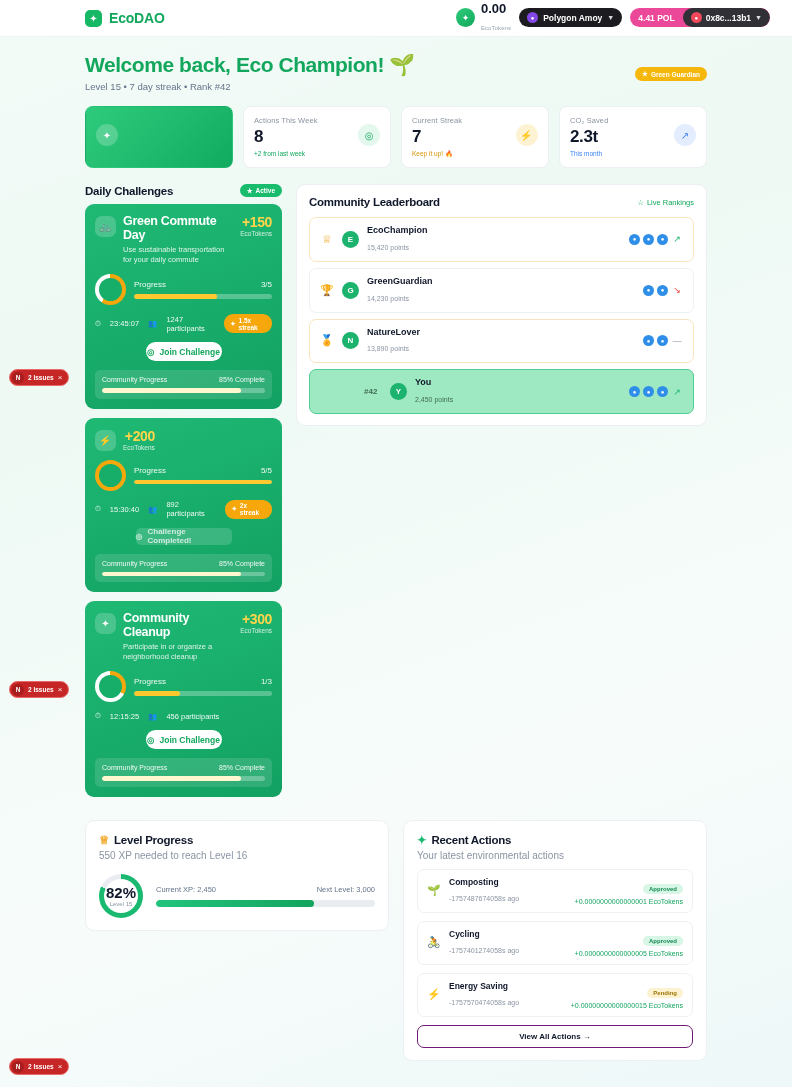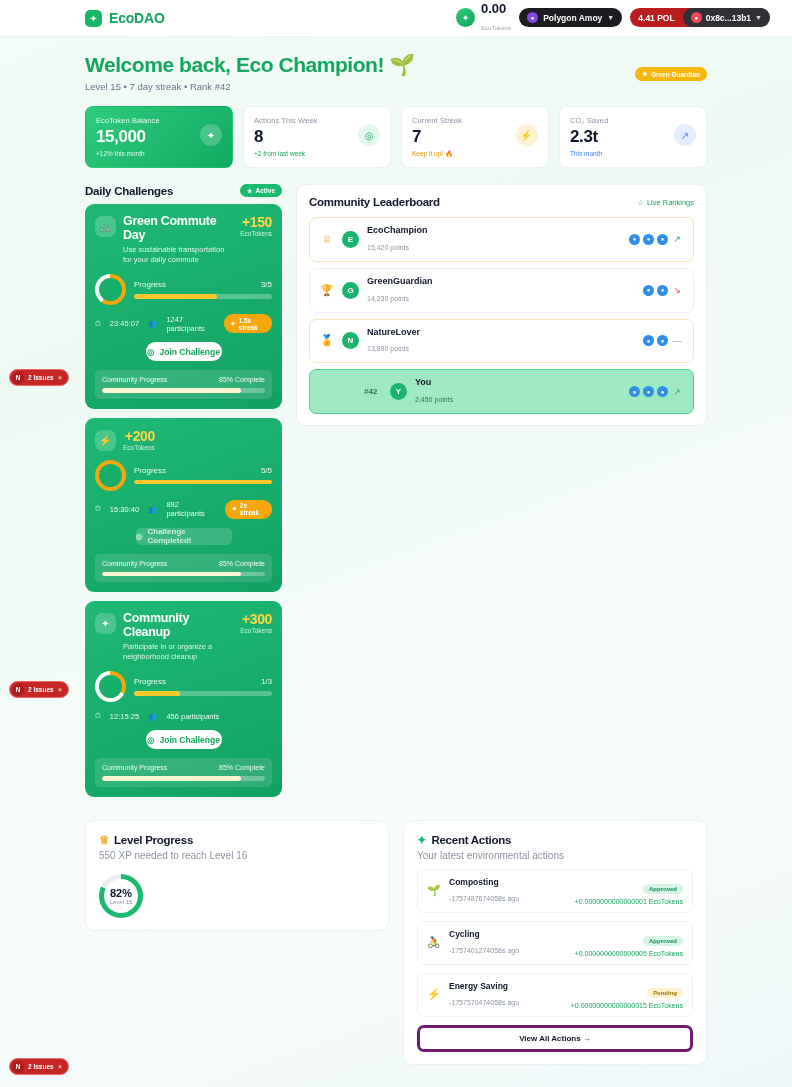--- a/index.html
+++ b/index.html
@@ -30,21 +30,21 @@
   }
   .token-amt { font-size: 13px; font-weight: 700; line-height: 1.05; }
   .token-sub { font-size: 6px; color: #9aa5b1; letter-spacing: .1px; }
   .pill-dark {
     background: #1c1c20; color: #fff; border-radius: 13px; height: 19px;
     display: flex; align-items: center; gap: 5px; padding: 0 8px; font-size: 8.5px; font-weight: 700;
   }
   .pill-dot { width: 11px; height: 11px; border-radius: 50%; display:flex;align-items:center;justify-content:center;font-size:6px;color:#fff; }
   .dot-purple { background: #8247e5; }
   .dot-red { background: #f0475b; }
-  .pill-split { display:flex; align-items:center; background:#b91c1c; border-radius:13px; height:19px; overflow:hidden; }
+  .pill-split { display:flex; align-items:center; background:#ec4899; border-radius:13px; height:19px; overflow:hidden; }
   .pill-split .seg { display:flex; align-items:center; gap:4px; padding: 0 8px; color:#fff; font-size:8.5px; font-weight:700; height:100%; }
   .pill-split .seg + .seg { background:#303036; border-radius:13px; }
   .caret { font-size: 7px; opacity: .85; }
 
   
   .page { padding: 16px 85px 0 85px; }
 
   .welcome-row { display: flex; align-items: flex-start; }
   .welcome-title { font-size: 21px; font-weight: 700; color: #12a75c; letter-spacing: -.45px; }
   .welcome-sub { font-size: 9.5px; color: #64748b; margin-top: 4px; }
@@ -147,39 +147,39 @@
   
   .bottom { display: flex; gap: 14px; margin-top: 14px; align-items: flex-start; }
   .bcard { flex: 1; background: #fff; border: 1px solid #eceff3; border-radius: 9px; padding: 12px 13px; }
   .bc-title { font-size: 11.5px; font-weight: 700; display: flex; align-items: center; gap: 5px; letter-spacing: -.25px; }
   .bc-sub { font-size: 10px; color: #8b95a3; margin-top: 3px; }
 
   .lvl-row { display: flex; align-items: center; gap: 13px; margin-top: 13px; }
   .lvl-ring { width: 44px; height: 44px; border-radius: 50%; flex: none; position: relative; display:flex;align-items:center;justify-content:center; }
   .lvl-ring::after { content:""; position:absolute; inset:5px; border-radius:50%; background:#fff; }
   .lvl-inner { position: relative; z-index: 1; text-align: center; }
-  .lvl-pct { font-size: 11px; font-weight: 700; }
+  .lvl-pct { font-size: 15px; font-weight: 700; }
   .lvl-lab { font-size: 6px; color: #8b95a3; }
   .lvl-body { flex: 1; }
   .lvl-labels { display: flex; font-size: 7.5px; color: #64748b; }
   .lvl-labels span:last-child { margin-left: auto; }
   .lvl-bar { height: 7px; border-radius: 4px; background: #e9edf1; margin-top: 6px; overflow: hidden; }
   .lvl-bar > i { display:block; height:100%; background: linear-gradient(90deg,#22c47d,#13a45f); border-radius: 4px; }
 
   .act { display: flex; align-items: center; gap: 8px; border: 1px solid #eef1f4; border-radius: 7px; padding: 7px 9px; margin-top: 8px; }
   .act-ic { font-size: 11px; width: 14px; text-align: center; flex:none; }
   .act-body { flex: 1; }
   .act-name { font-size: 8.5px; font-weight: 700; }
   .act-time { font-size: 7px; color: #8b95a3; margin-top: 1px; }
   .act-right { text-align: right; }
   .tag { font-size: 6px; font-weight: 700; border-radius: 8px; padding: 2px 6px; display:inline-block; }
   .tag-ok { background: #d8f6e6; color: #128a52; }
   .tag-pending { background: #fdf2cf; color: #9a7505; }
   .act-amt { font-size: 7px; color: #13a45f; margin-top: 3px; }
-  .viewall { border: 3px solid #701a75; border-radius: 7px; padding: 6px; margin-top: 8px; text-align: center; font-size: 8px; font-weight: 700; }
+  .viewall { border: 1px solid #701a75; border-radius: 7px; padding: 6px; margin-top: 8px; text-align: center; font-size: 8px; font-weight: 700; }
 
   
   .issue {
     position: absolute; left: 9px; background: #c62626; border: 1.5px solid #e86a6a; border-radius: 13px;
     height: 17px; display: flex; align-items: center; gap: 4px; padding: 0 6px 0 2px; color: #fff;
   }
   .issue-av { width: 12px; height: 12px; border-radius: 50%; background: #a81d1d; display:flex;align-items:center;justify-content:center; font-size:6.5px; font-weight:700; }
   .issue-txt { font-size: 6.5px; font-weight: 700; }
   .issue-x { font-size: 8px; opacity: .9; }
 </style>
@@ -228,25 +228,20 @@
       <div class="welcome-sub">Level 15 • 7 day streak • Rank #42</div>
     </div>
     <div class="guardian-badge">
       <span>★</span>
       <span>Green Guardian</span>
     </div>
   </div>
 
   <div class="stats">
     <div class="stat primary">
-      <div class="stat-body">
-        <div class="stat-label">EcoToken Balance</div>
-        <div class="stat-value">15,000</div>
-        <div class="stat-delta">+12% this month</div>
-      </div>
       <div class="stat-icon ic-white">✦</div>
     </div>
     <div class="stat">
       <div class="stat-body">
         <div class="stat-label">Actions This Week</div>
         <div class="stat-value">8</div>
         <div class="stat-delta">+2 from last week</div>
       </div>
       <div class="stat-icon ic-green">◎</div>
     </div>
@@ -496,20 +491,29 @@
         <span style="color:#f0a92b">♕</span>
         <span>Level Progress</span>
       </div>
       <div class="bc-sub">550 XP needed to reach Level 16</div>
       <div class="lvl-row">
         <div class="lvl-ring" style="background:conic-gradient(#19b96f 0% 82%,#e9edf1 82% 100%)">
           <div class="lvl-inner">
             <div class="lvl-pct">82%</div>
             <div class="lvl-lab">Level 15</div>
           </div>
+        </div>
+        <div class="lvl-body">
+          <div class="lvl-labels">
+            <span>Current XP: 2,450</span>
+            <span>Next Level: 3,000</span>
+          </div>
+          <div class="lvl-bar">
+              <i style="width:72%"></i>
+            </div>
         </div>
       </div>
     </div>
 
     <div class="bcard">
       <div class="bc-title">
         <span style="color:#19b96f">✦</span>
         <span>Recent Actions</span>
       </div>
       <div class="bc-sub">Your latest environmental actions</div>

